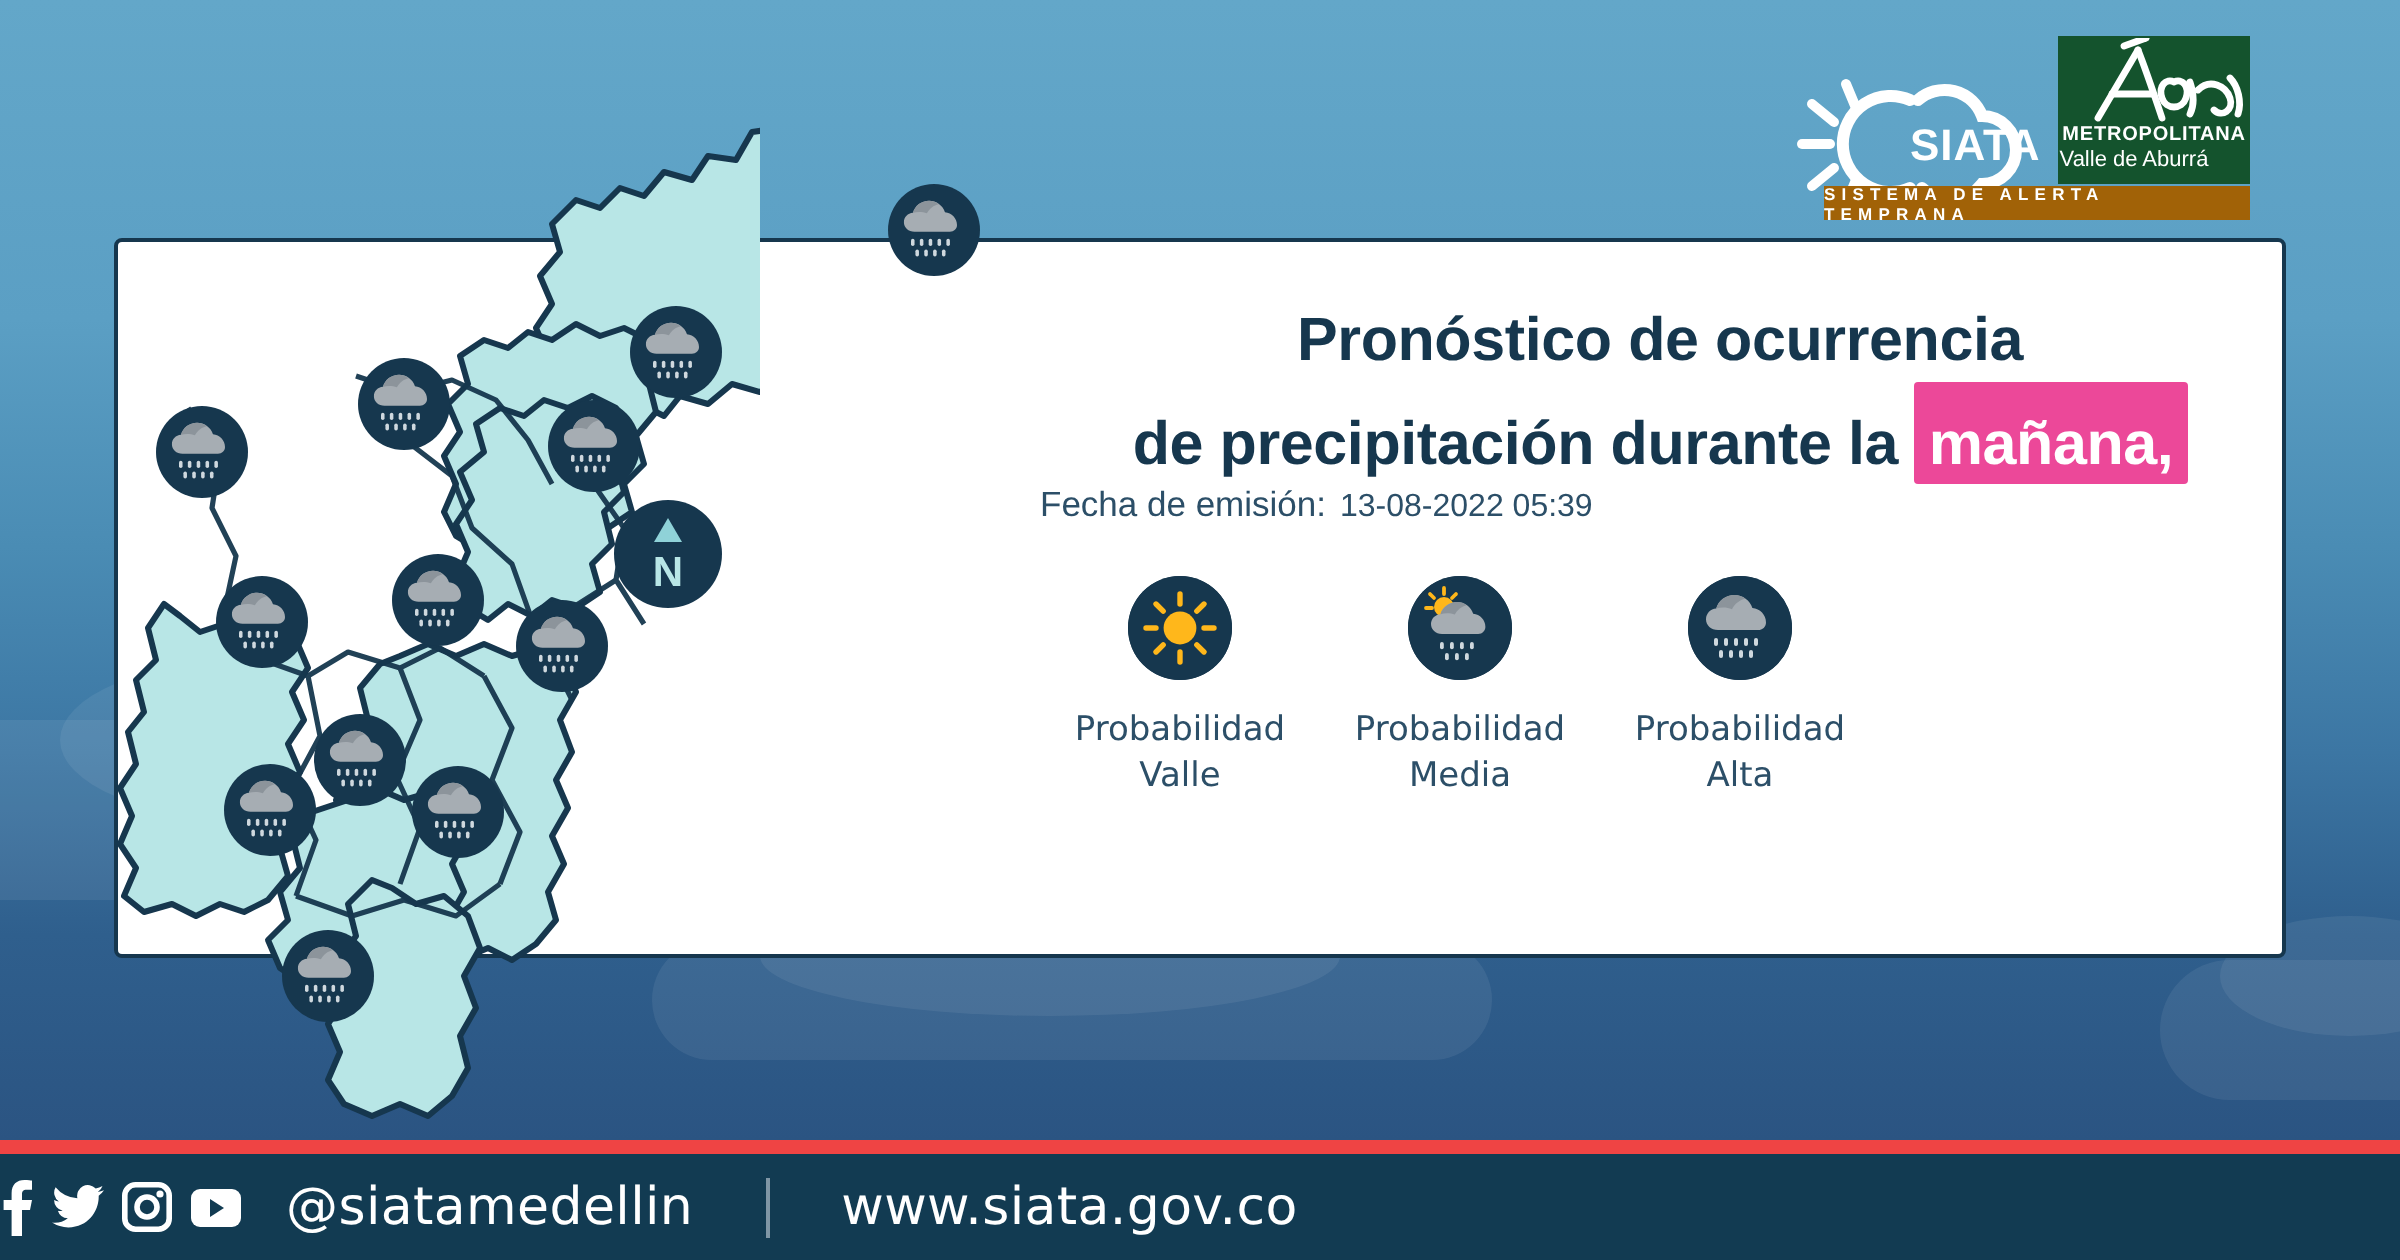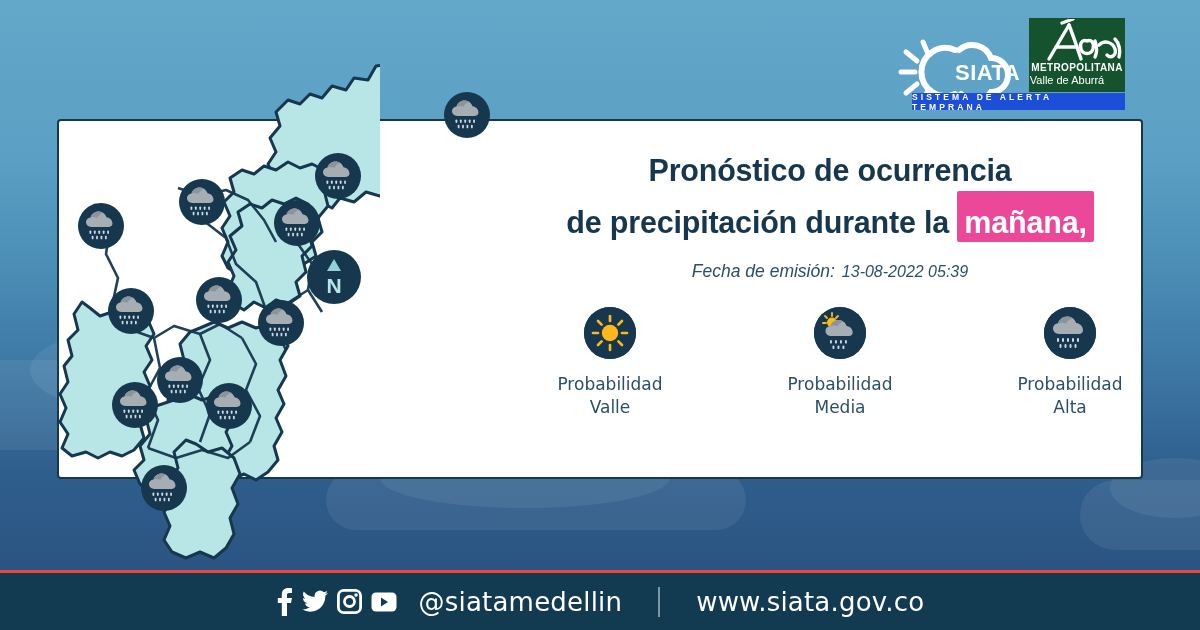--- a/index.html
+++ b/index.html
@@ -25,22 +25,22 @@
   .bg-cloud.c2 { left:30px;  top:330px; width:190px; height:80px; border-radius:50%; }
   .bg-cloud.c3 { left:326px; top:470px; width:420px; height:60px; border-radius:40px; }
   .bg-cloud.c4 { left:380px; top:448px; width:290px; height:60px; border-radius:50%; }
   .bg-cloud.c5 { left:1080px; top:480px; width:200px; height:70px; border-radius:45px;}
   .bg-cloud.c6 { left:1110px; top:458px; width:130px; height:60px; border-radius:50%; }
 
   
   .footer {
     position:absolute; left:0; bottom:0; width:1200px; height:60px;
     background:#123b52;
-    display:flex; align-items:center; justify-content:center; gap:0;
-    border-top:3px solid #ef4444;
+    display:flex; align-items:center; gap:0;
+    border-top:7px solid #ef4444;
   }
   .footer-inner { display:flex; align-items:center; gap:22px; }
   .social { display:flex; align-items:center; gap:9px; }
   .social svg { display:block; }
   .handle {
     color:#ffffff; font-size:26px; letter-spacing:0.2px;
     font-family:"DejaVu Sans", sans-serif; font-weight:400;
   }
   .divider { width:2px; height:30px; background:#7f96a5; margin:0 14px; }
   .weburl {
@@ -61,27 +61,27 @@
   }
   .title {
     color:#16374e; font-weight:bold; font-size:30.5px; line-height:1.33;
     letter-spacing:-0.2px;
   }
   .title .hl {
     background:#ec4899; color:#ffffff; padding:15px 7px 3px 7px;
     border-radius:2px; display:inline-block; line-height:1.08;
   }
   .fecha {
-    margin-top:19px; color:#2c4f68; font-size:17.5px;
-    display:flex; align-items:baseline; justify-content:center; gap:7px;font-style:italic;
+    color:#2c4f68; font-size:17.5px;
+    display:flex; align-items:baseline; gap:7px;
   }
   .fecha .fval { font-size:16px; color:#2c4f68; }
 
   .legend {
-    margin-top:25px; display:flex; justify-content:flex-end; gap:90px;
+    margin-top:25px; display:flex; justify-content:flex-start; 
   }
   .legend-item { width:140px; text-align:center; }
   .legend-icon {
     width:52px; height:52px; border-radius:50%;
     background:#16374e; margin:0 auto 14px auto; position:relative;
   }
   .legend-label {
     color:#2c4f68; font-size:17px; line-height:1.35;
     font-family:"DejaVu Sans", sans-serif;
   }
@@ -100,21 +100,21 @@
     position:absolute; left:0; top:44px; width:96px; text-align:center;
     color:#fff; font-size:10px; font-weight:bold; letter-spacing:0.4px;
     font-family:"Liberation Sans", sans-serif;
   }
   .area-l2 {
     position:absolute; left:0; top:56px; width:76px; text-align:center;
     color:#fff; font-size:11px; font-family:"Liberation Sans", sans-serif;
   }
   .tagline {
     position:absolute; left:912px; top:93px; width:213px; height:17px;
-    background:#1d4ed8; color:#ffffff; font-size:8.5px; font-weight:bold;
+    background:#a16207; color:#ffffff; font-size:8.5px; font-weight:bold;
     letter-spacing:3.1px; display:flex; align-items:center; justify-content:center;
     font-family:"Liberation Sans", sans-serif;
   }
 
   
   .map { position:absolute; left:50px; top:38px; width:330px; height:535px; }
   .map svg { display:block; }
 
   .mapicon { position:absolute; width:46px; height:46px; }
   .compass { position:absolute; left:307px; top:250px; width:54px; height:54px; }

